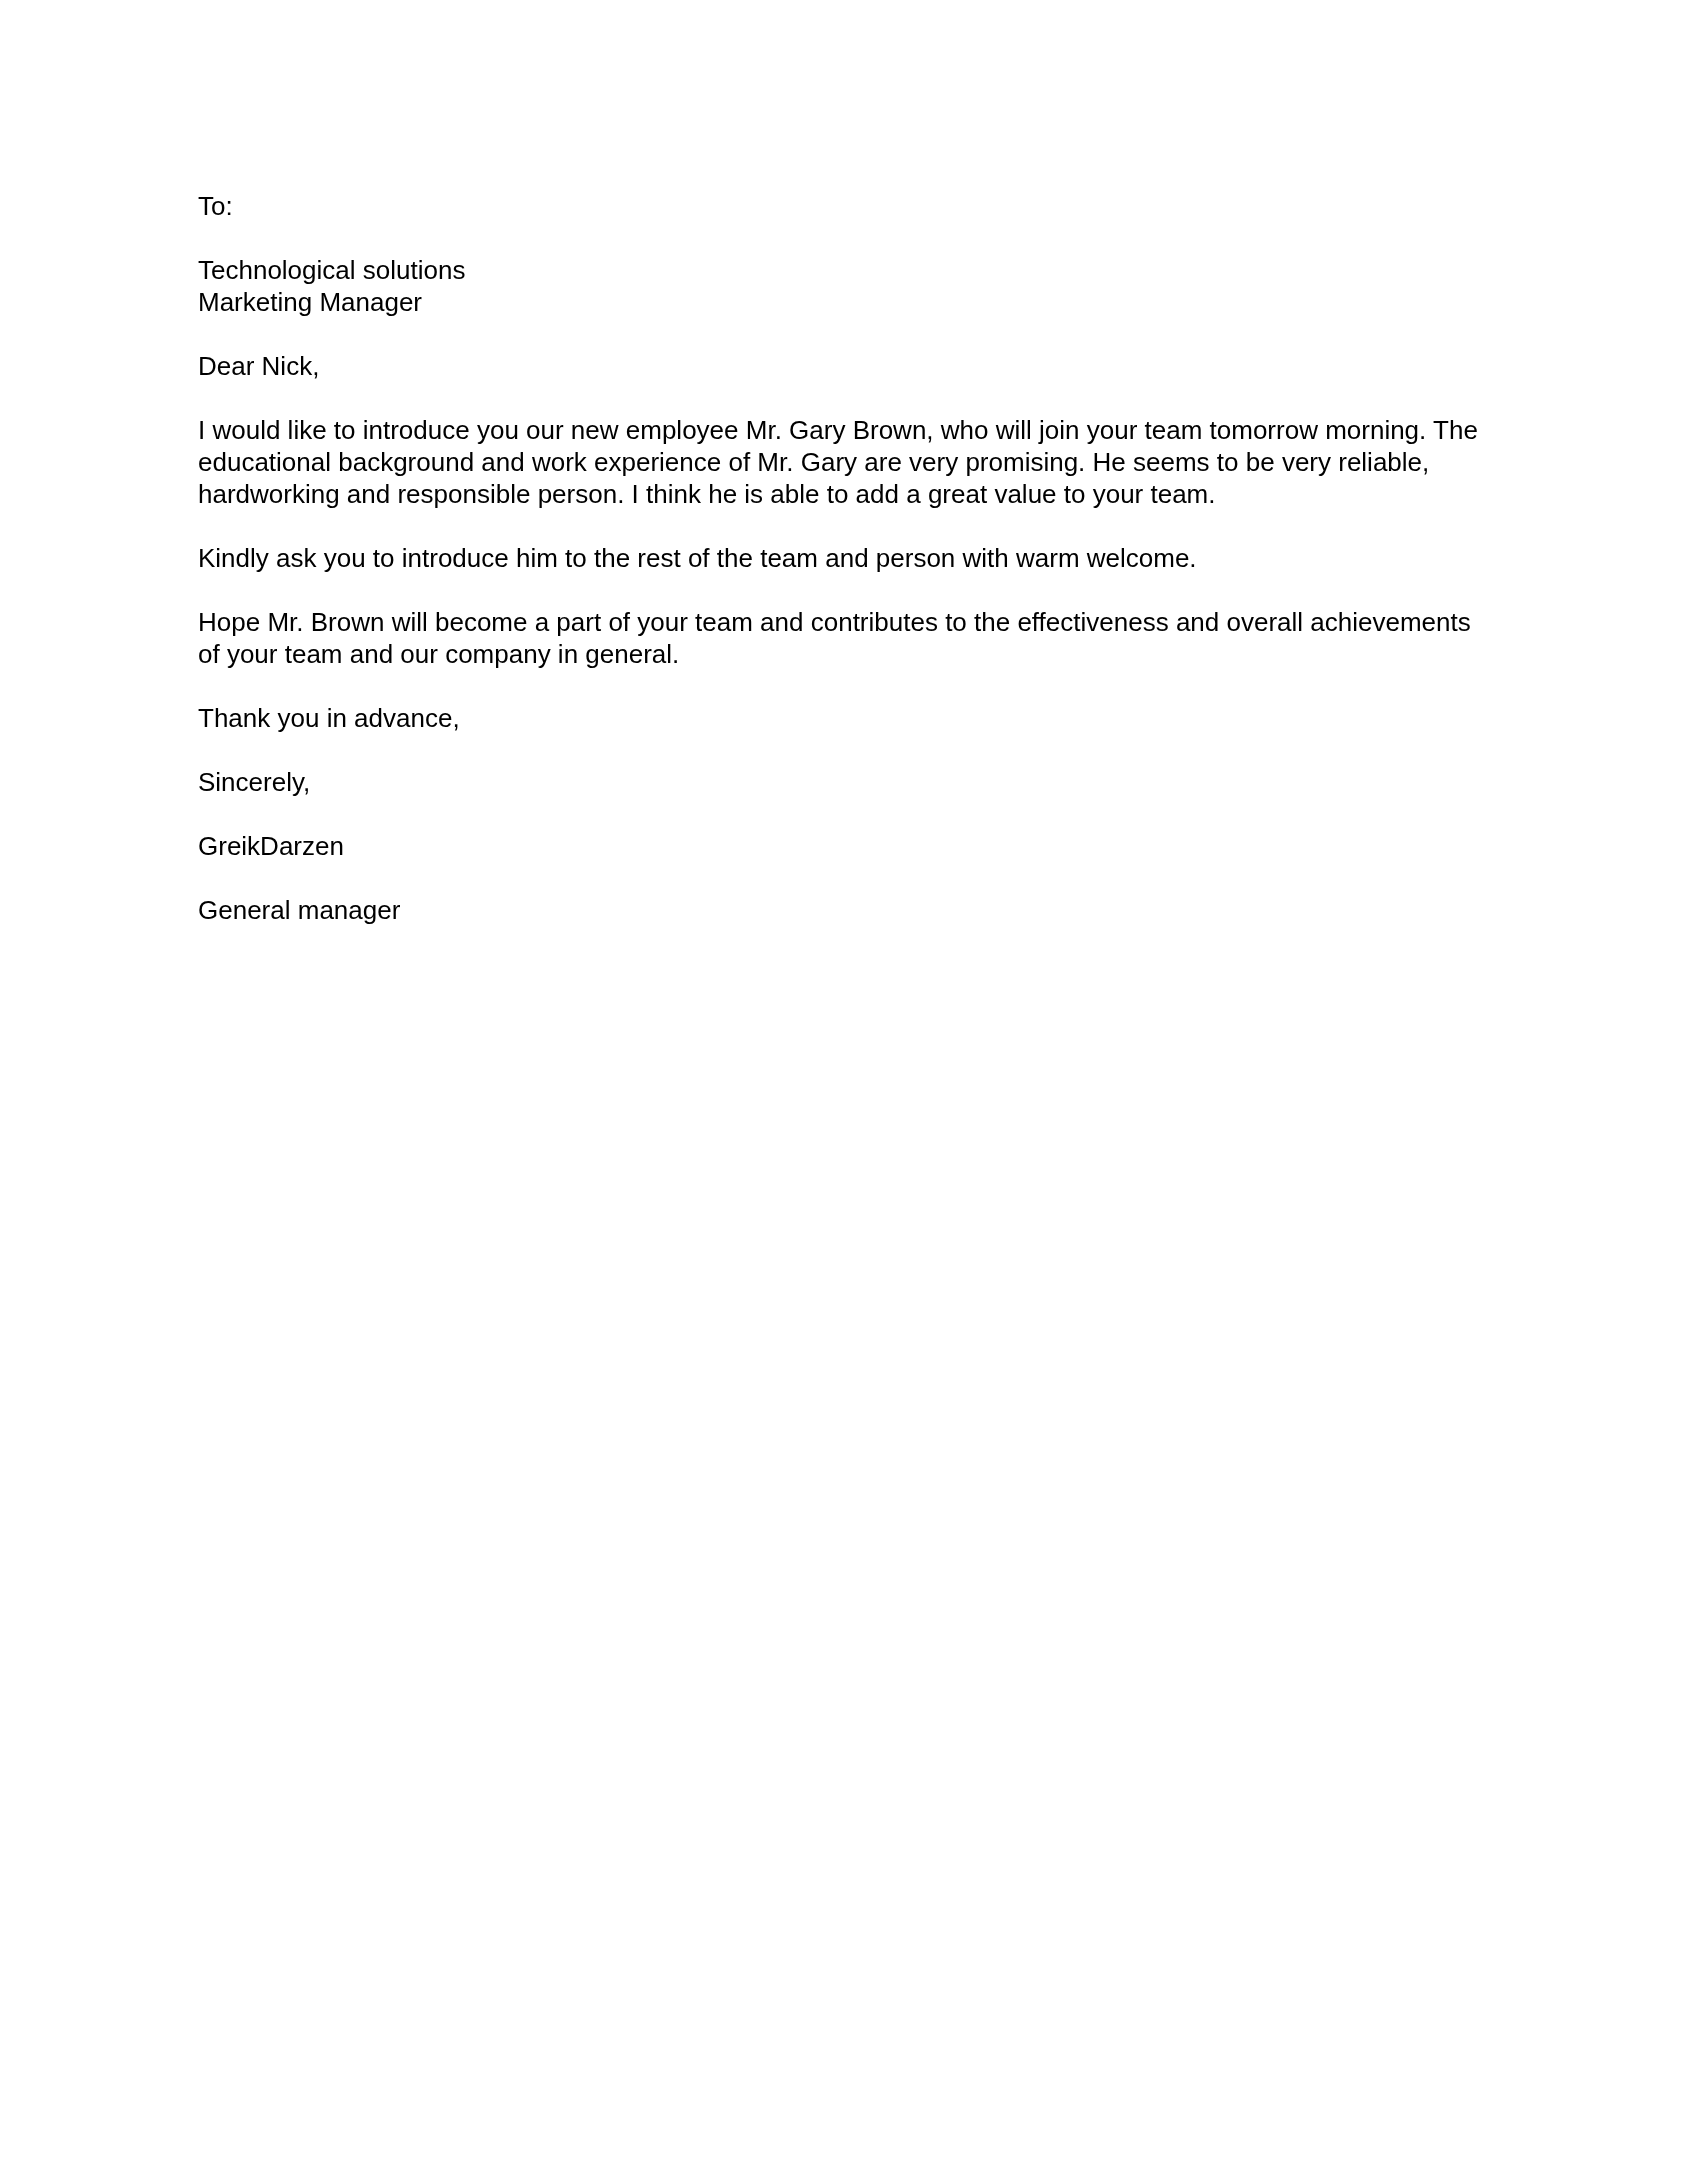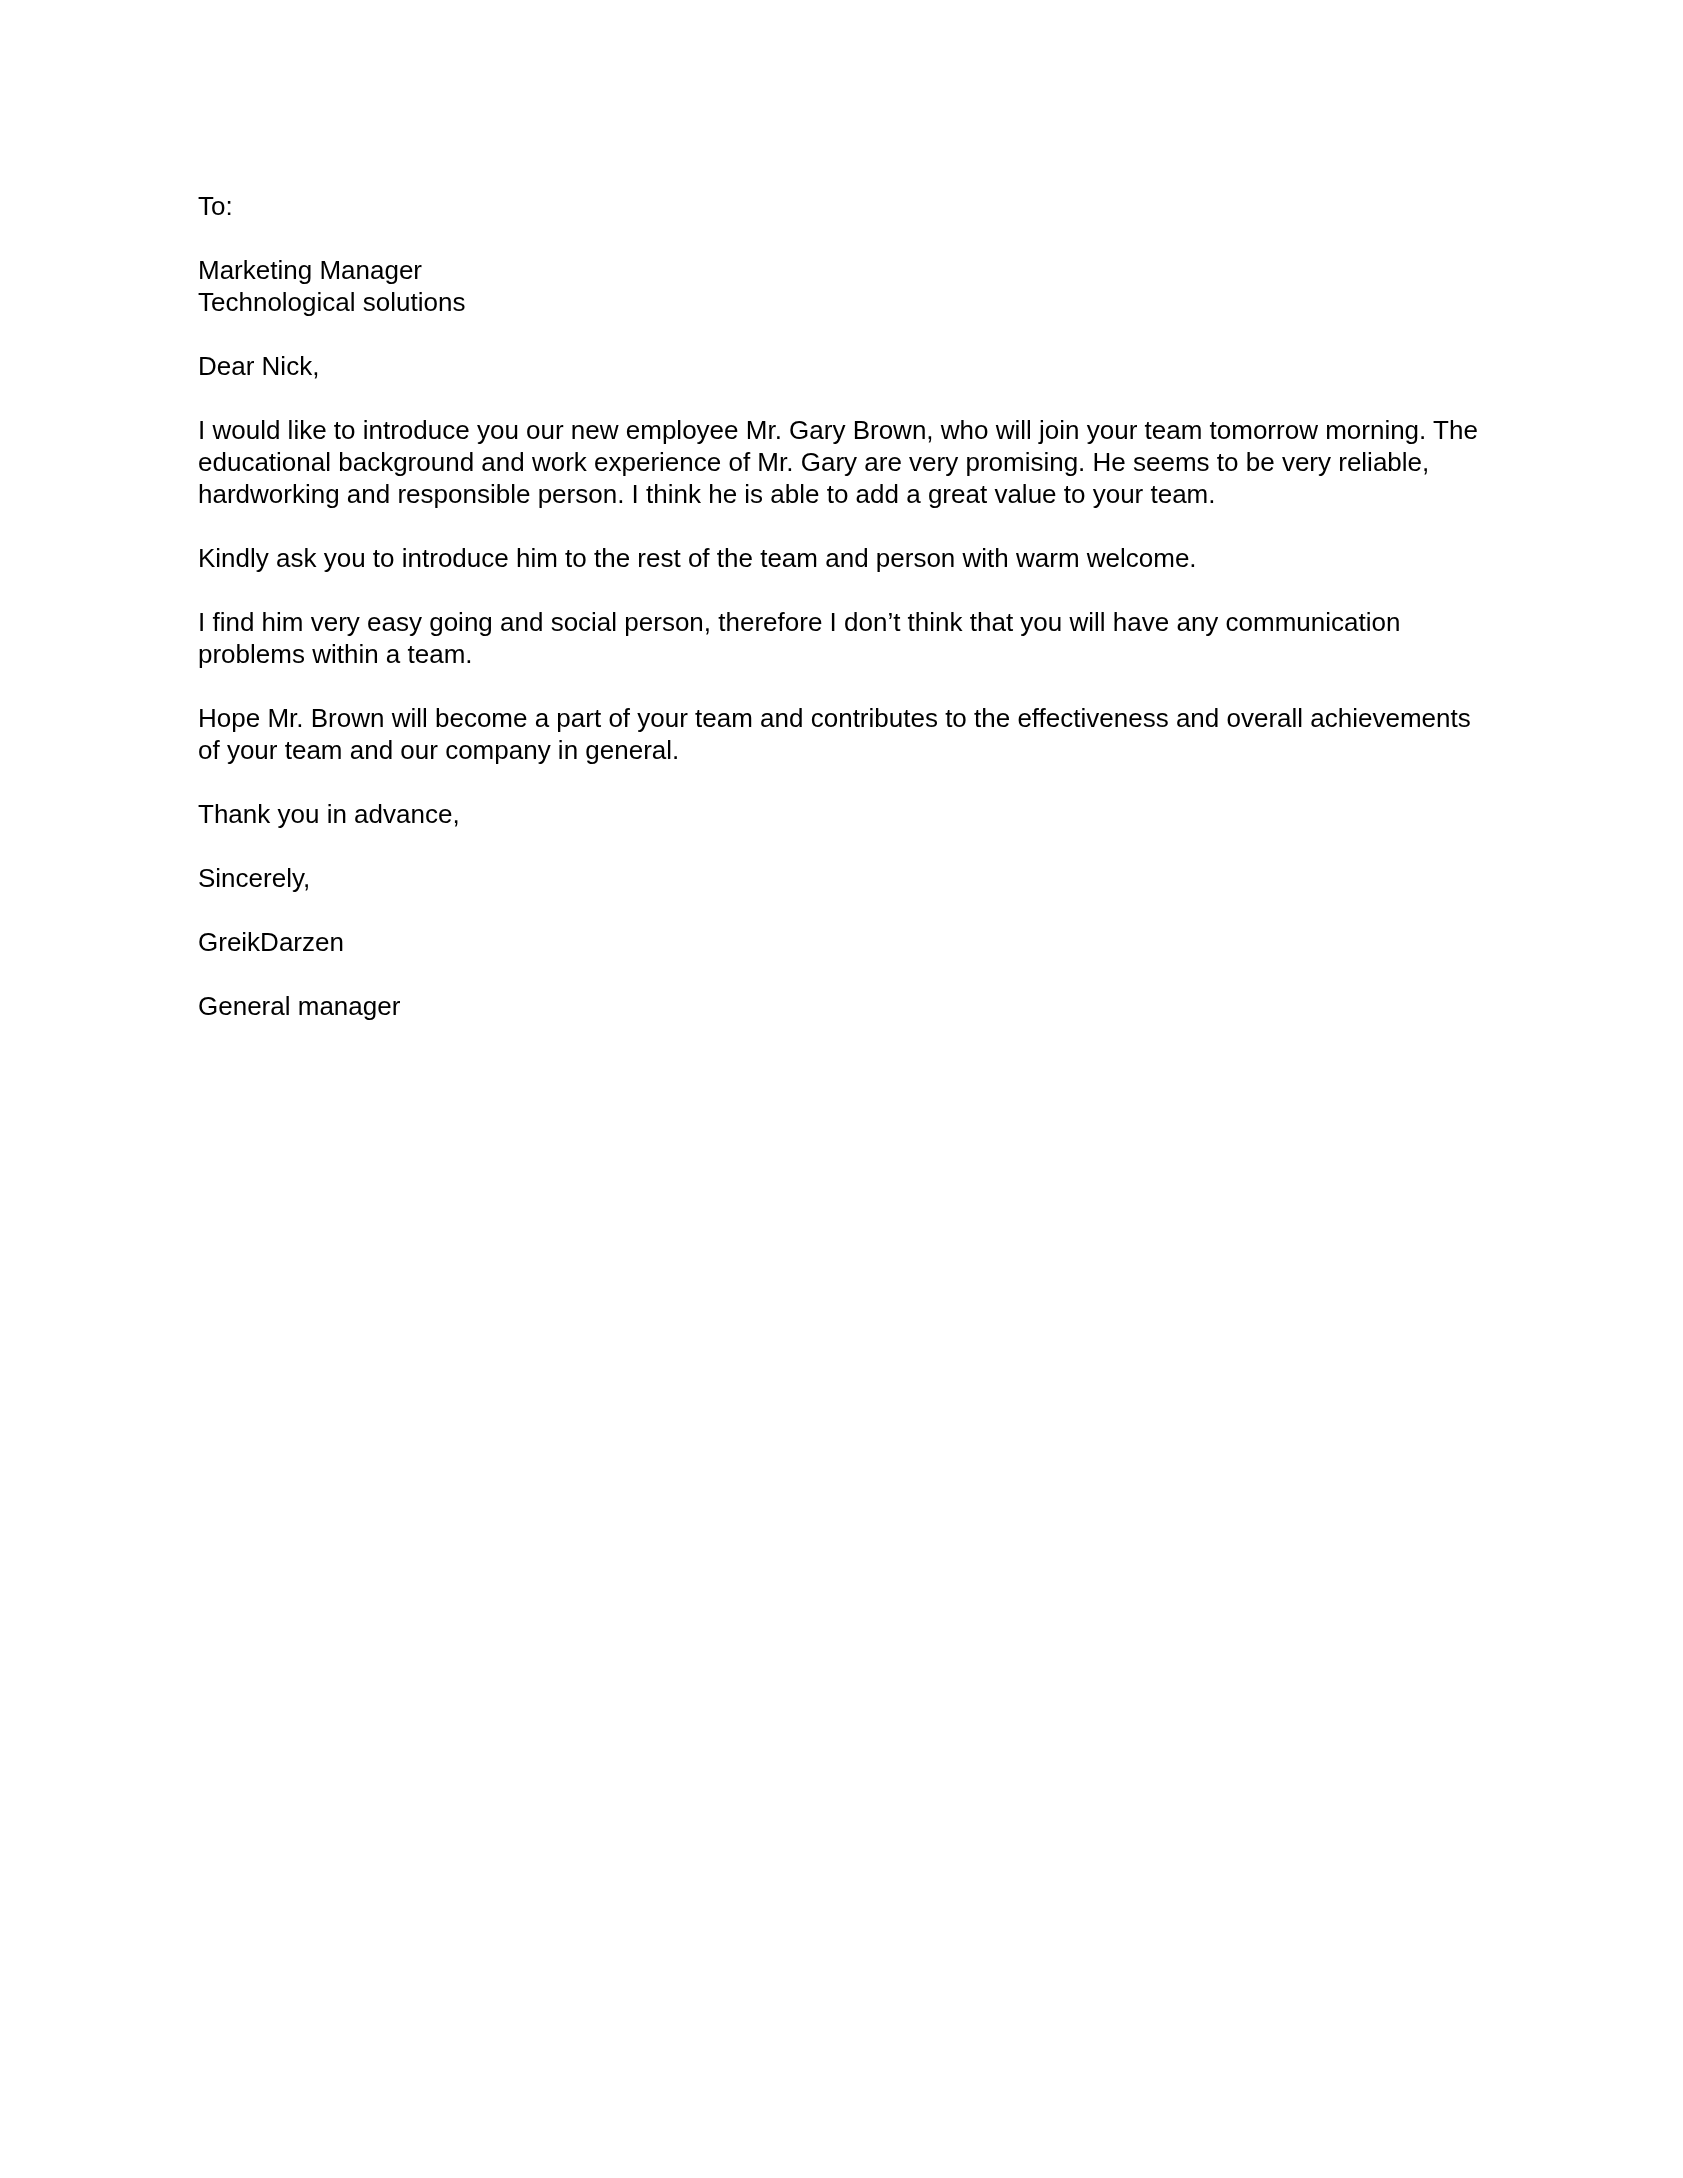--- a/index.html
+++ b/index.html
@@ -31,32 +31,31 @@
     display: block;
   }
 </style>
 </head>
 <body>
 
 <div class="page">
   <p>To:</p>
 
   <p>
+    <span class="line">Technological solutions</span>
     <span class="line">Marketing Manager</span>
-    <span class="line">Technological solutions</span>
   </p>
 
 
   <p>Dear Nick,</p>
 
   <p>I would like to introduce you our new employee Mr. Gary Brown, who will join your team tomorrow morning. The educational background and work experience of Mr. Gary are very promising. He seems to be very reliable, hardworking and responsible person. I think he is able to add a great value to your team.</p>
 
   <p>Kindly ask you to introduce him to the rest of the team and person with warm welcome.</p>
 
-  <p>I find him very easy going and social person, therefore I don’t think that you will have any communication problems within a team.</p>
 
   <p>Hope Mr. Brown will become a part of your team and contributes to the effectiveness and overall achievements of your team and our company in general.</p>
 
   <p>Thank you in advance,</p>
 
   <p>Sincerely,</p>
 
   <p>GreikDarzen</p>
 
   <p>General manager</p>

